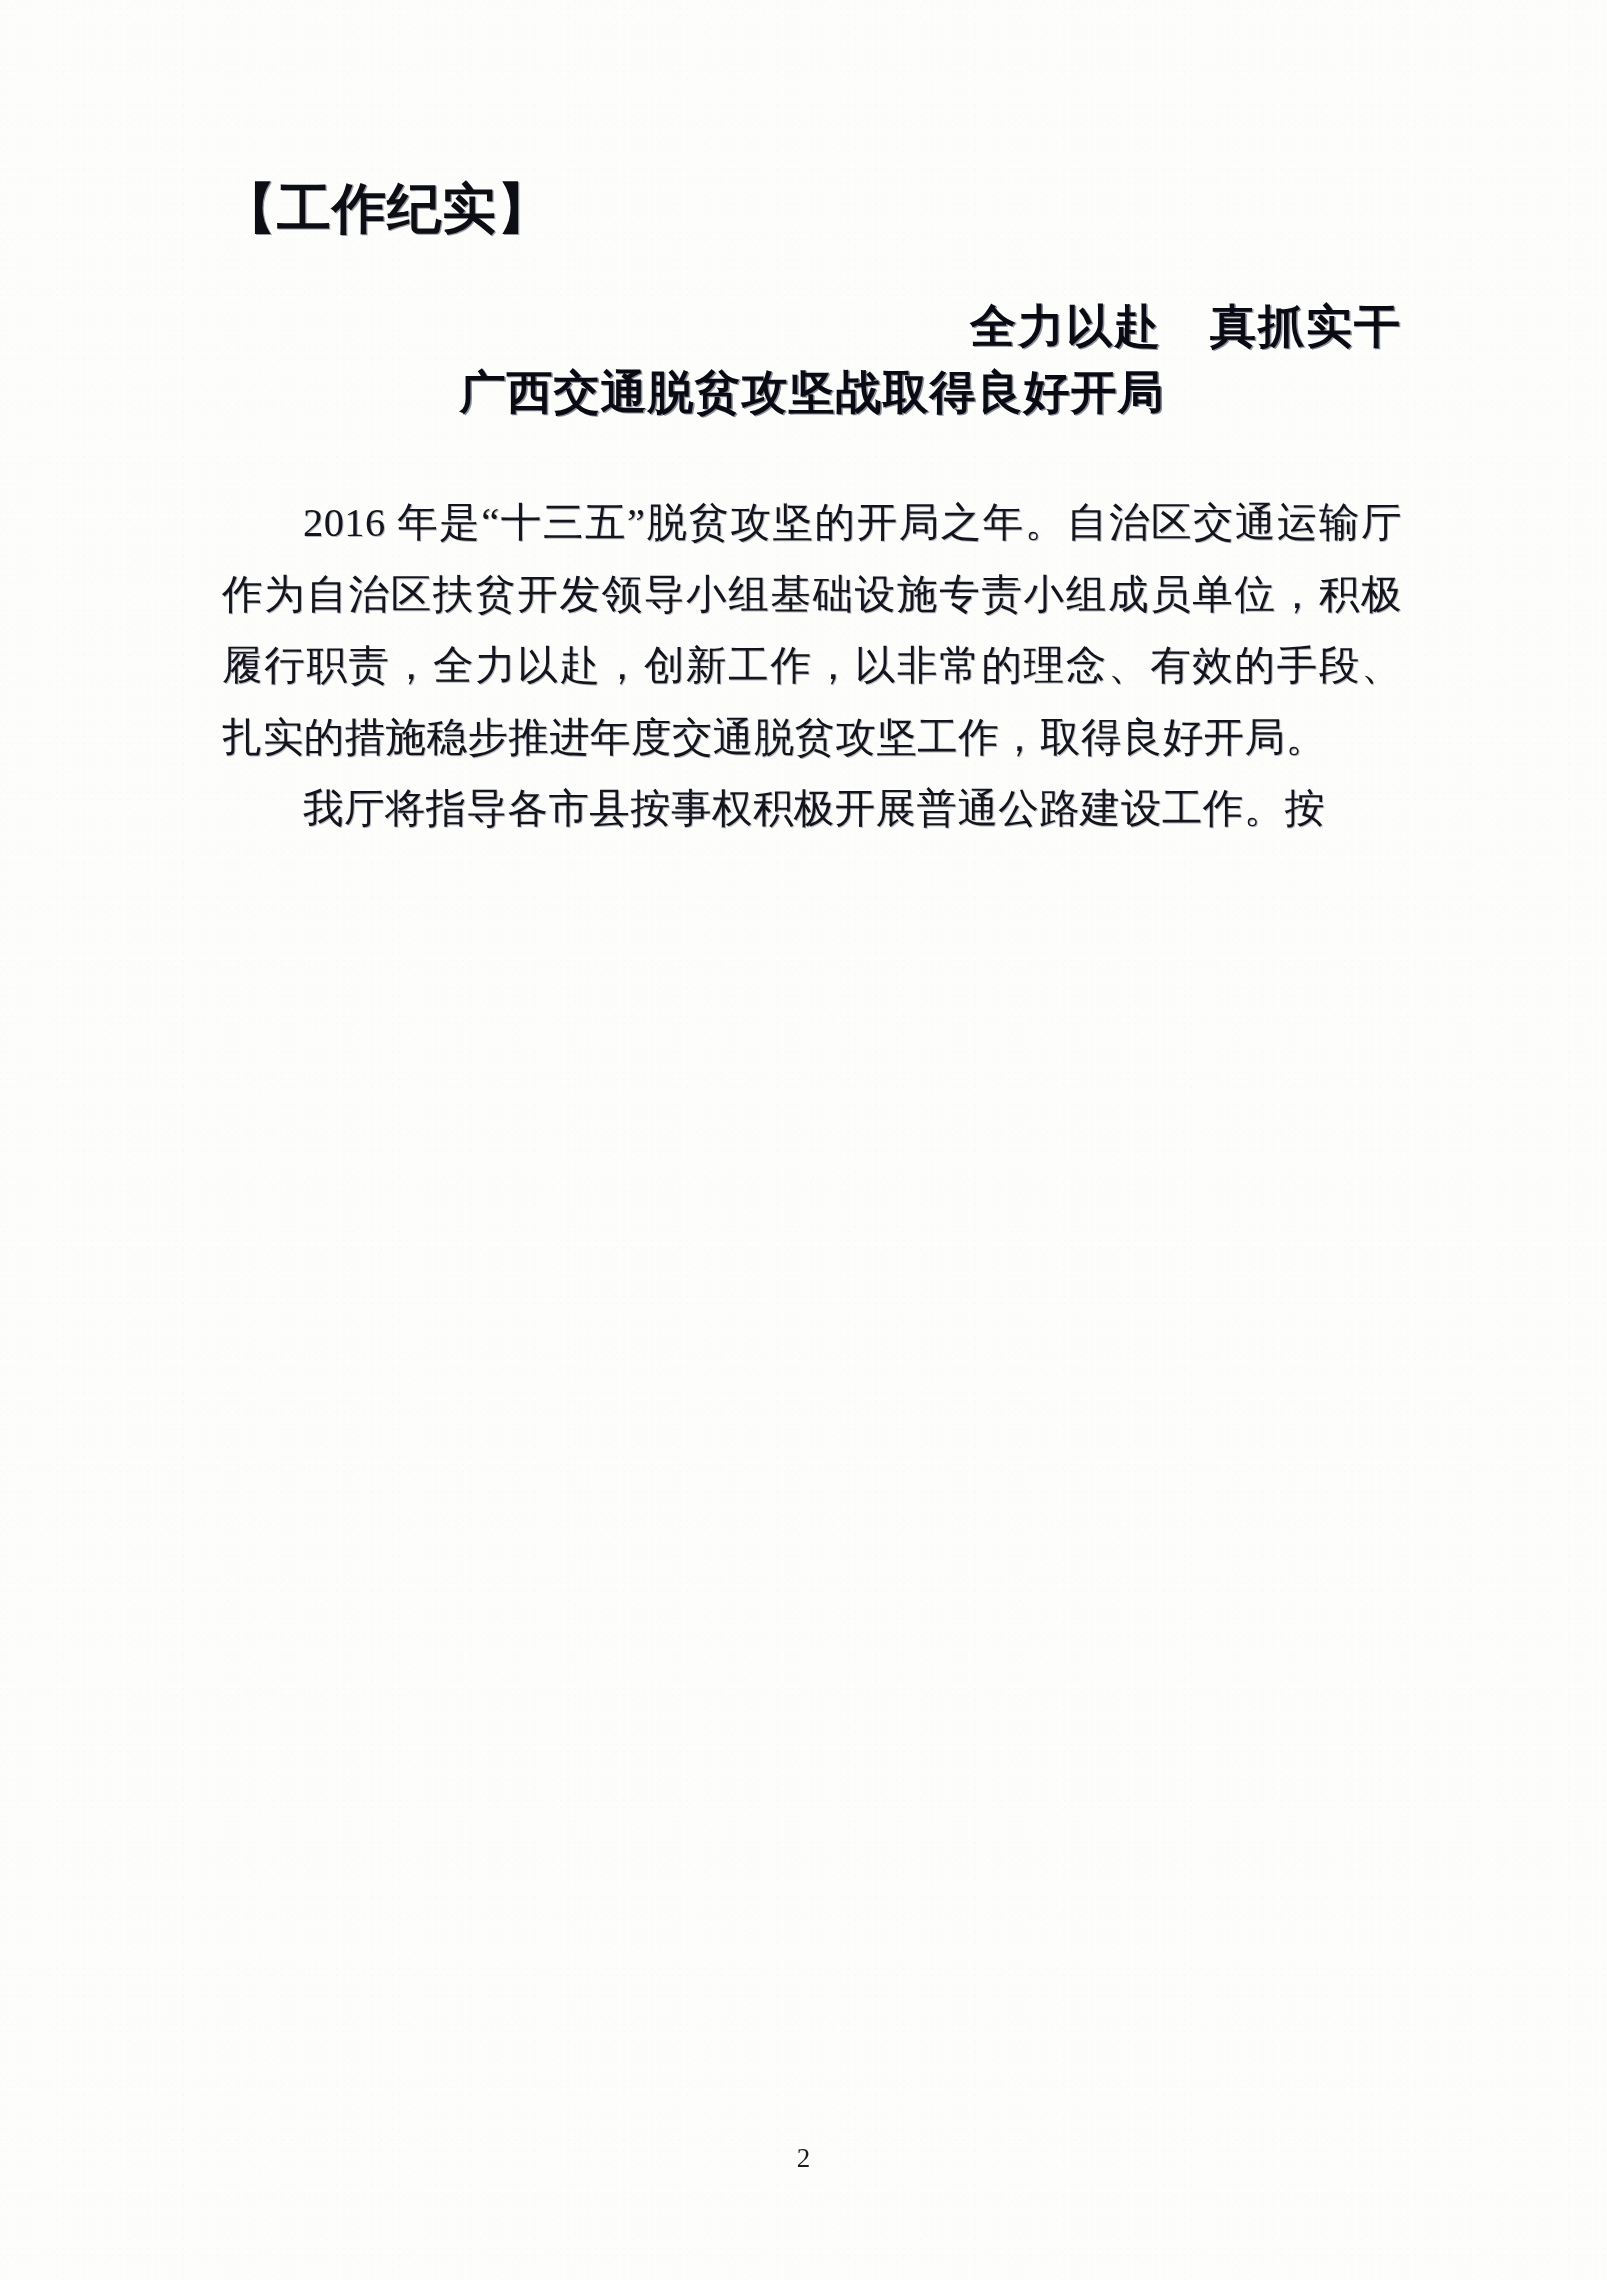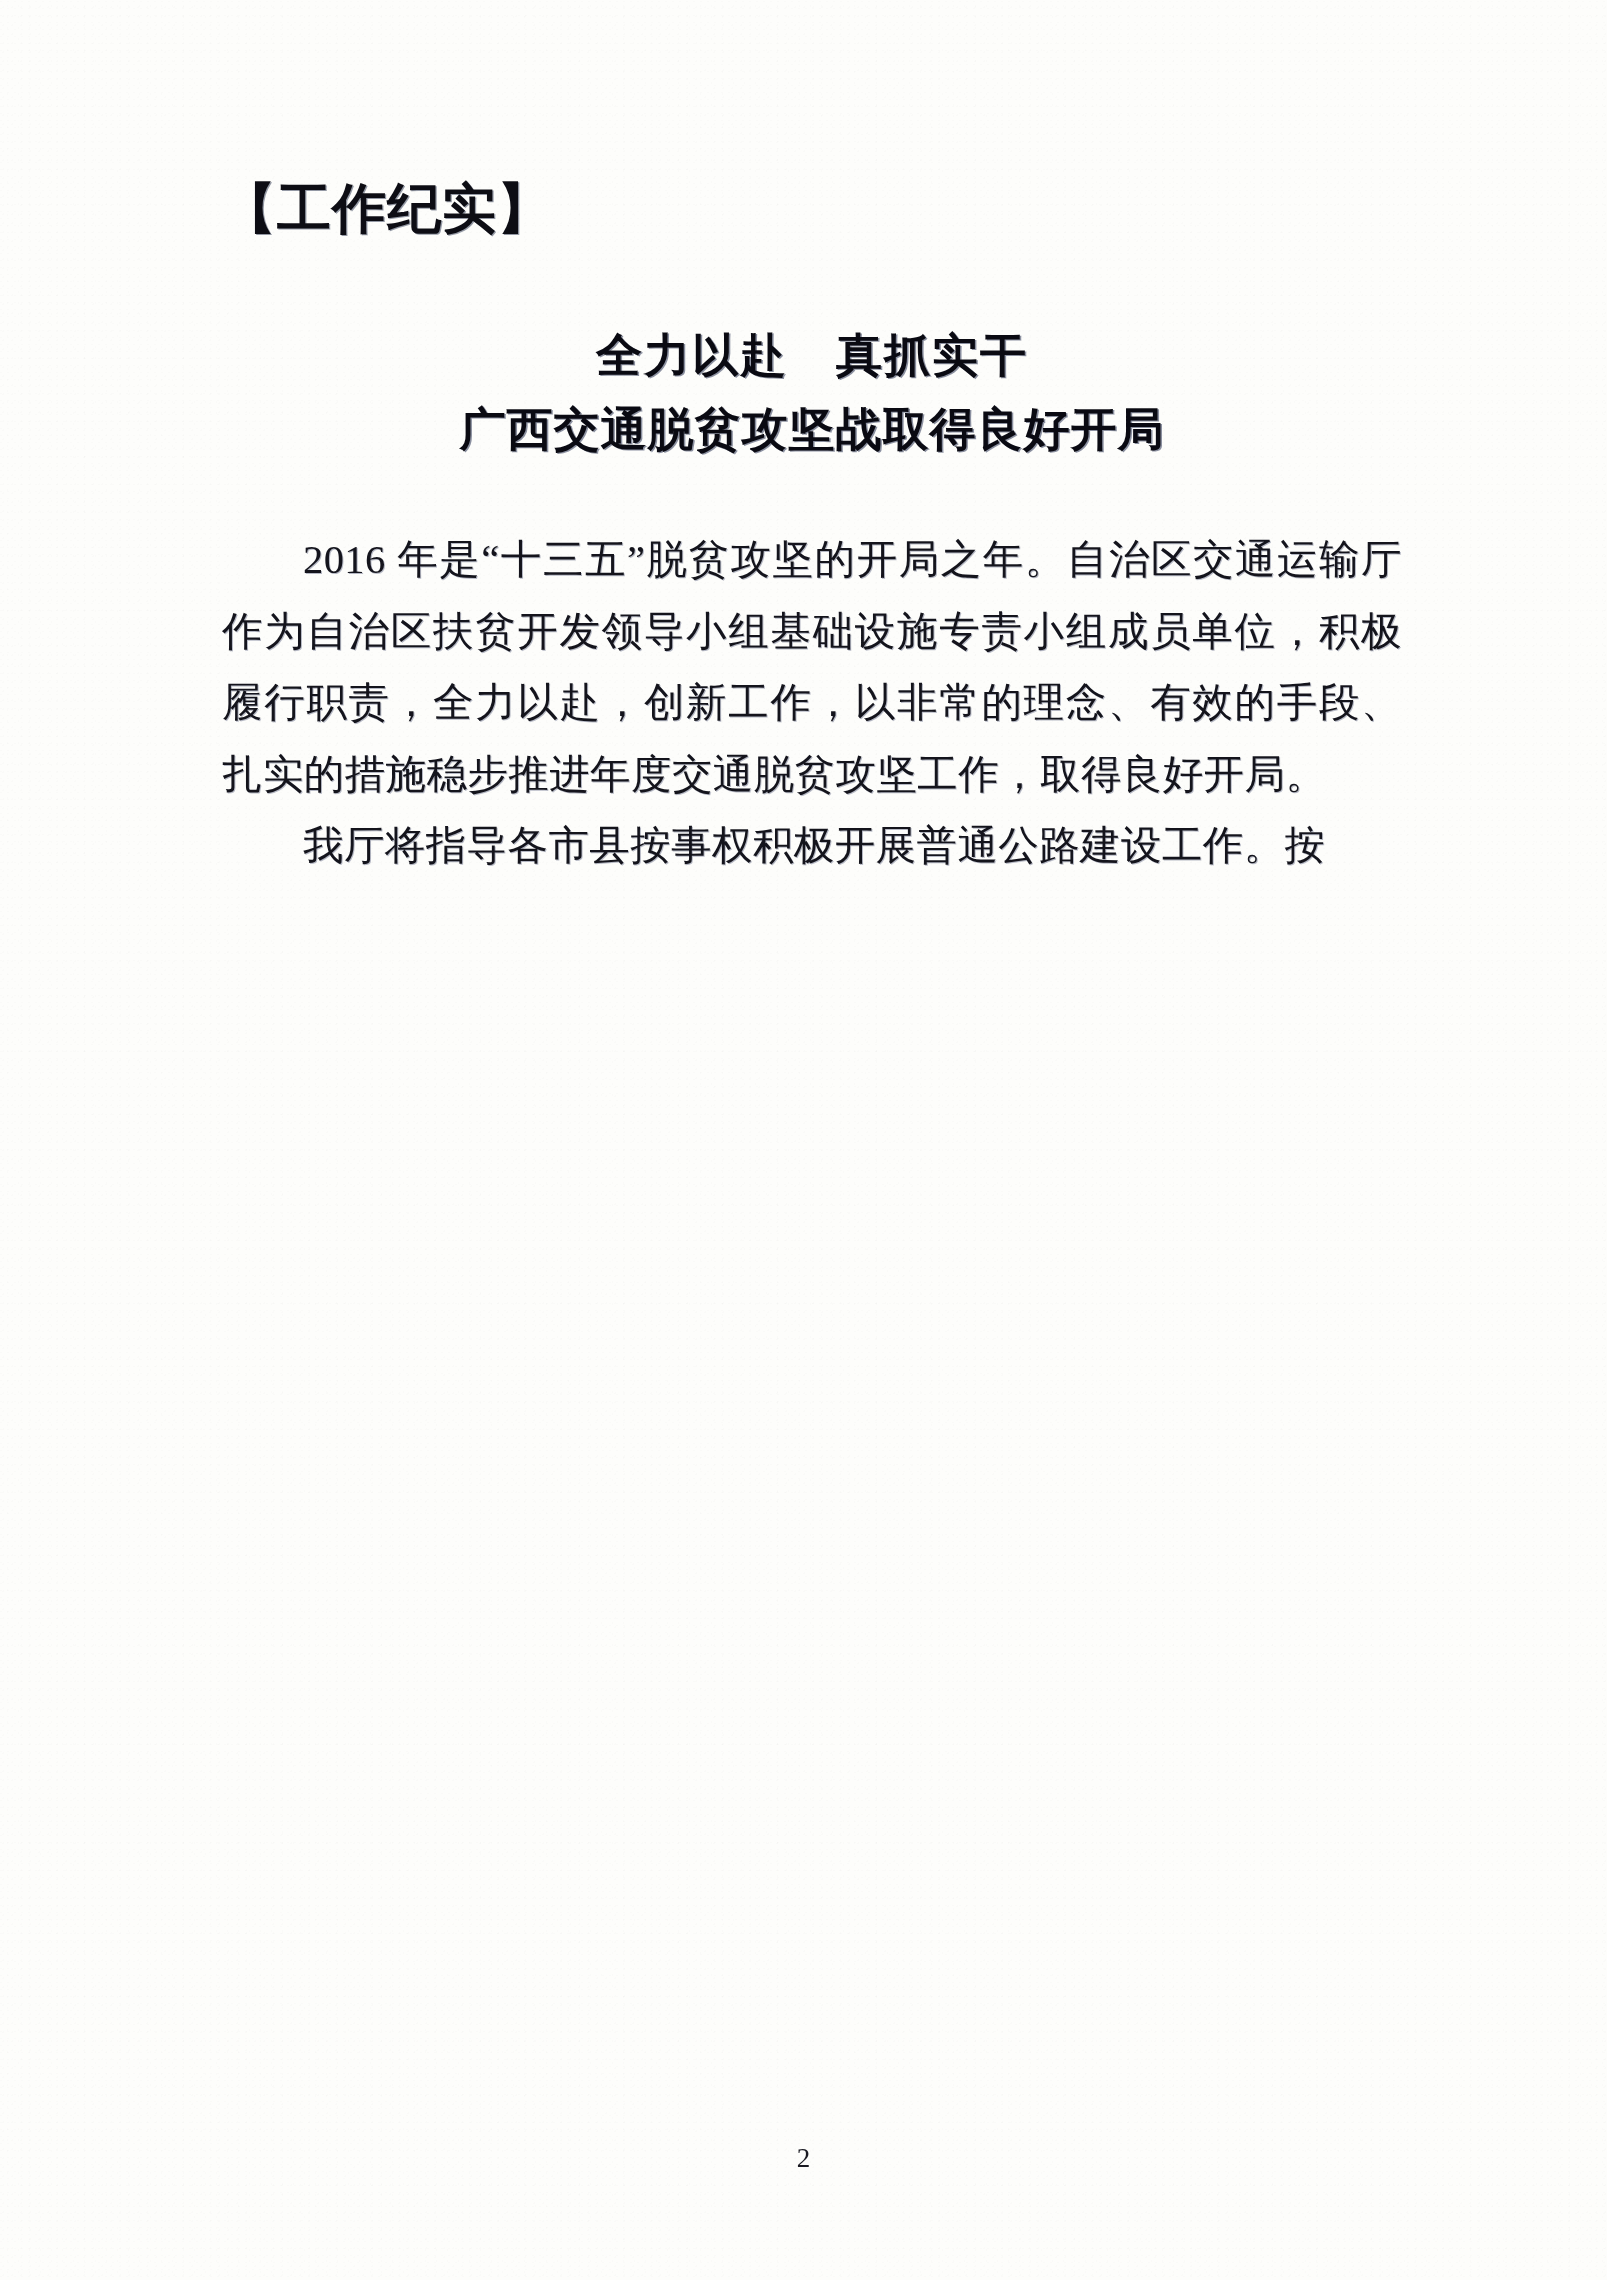--- a/index.html
+++ b/index.html
@@ -44,28 +44,29 @@
   }
 
   
   .doc-title {
     text-align: center;
     font-weight: bold;
     color: #0a0a12;
     text-shadow: 1.4px 1.4px 0 rgba(25,35,70,0.5);
   }
   .title-line-1 {
-    margin-top: 87px;
+    margin-top: 58px;
     font-size: 46px;
     letter-spacing: 2px;
     line-height: 1.25;
+    text-align: right;
   }
   .title-line-1 .gap { display: inline-block; width: 48px; }
   .title-line-2 {
-    margin-top: 16px;
+    margin-top: 8px;
     font-size: 46px;
     letter-spacing: 1px;
     line-height: 1.25;
   }
 
   
   .body-block {
     margin-top: 66px;
     font-family: Liberation Serif, serif;
   }

